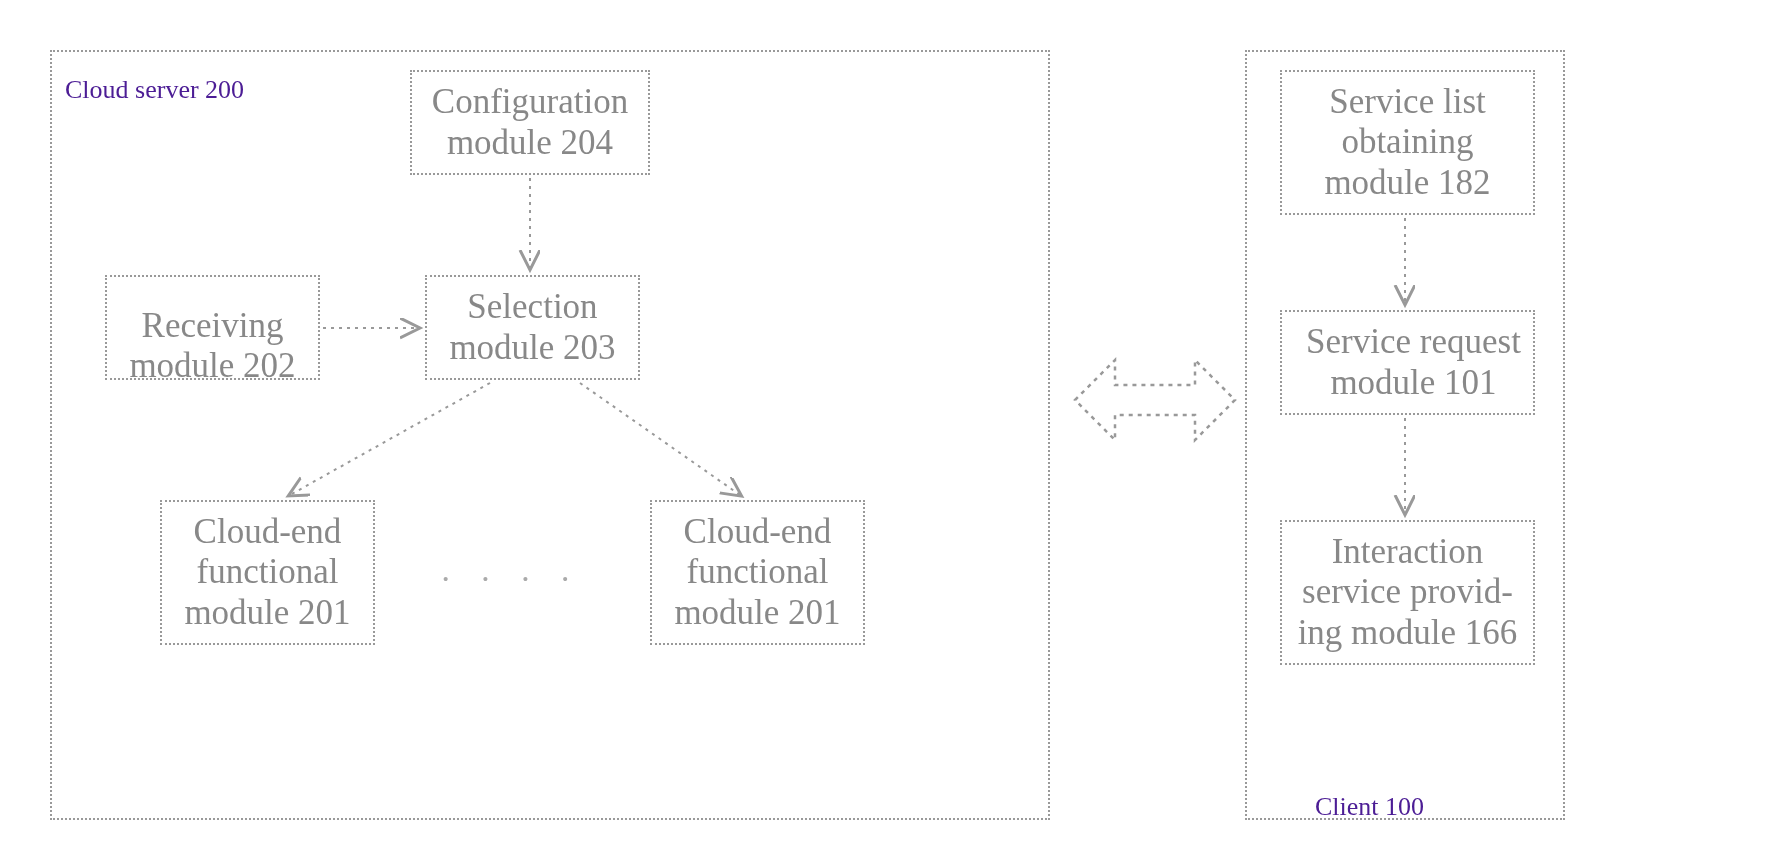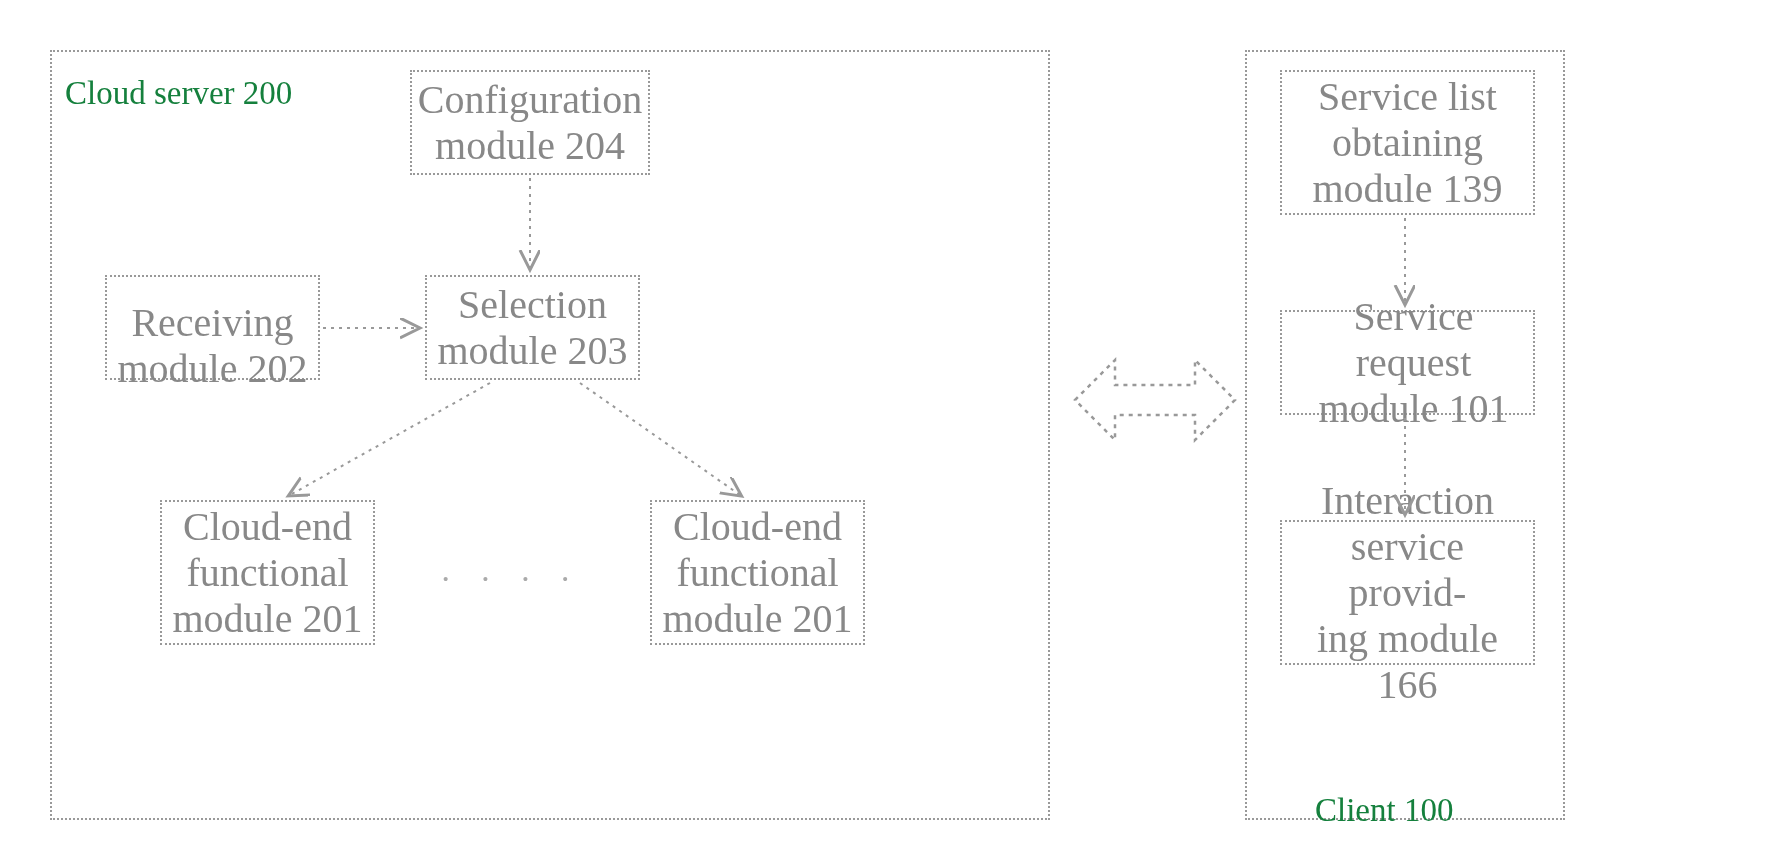--- a/index.html
+++ b/index.html
@@ -12,32 +12,32 @@
     color: #777;
   }
   .container {
     position: absolute;
     border: 2px dotted #999;
   }
   .module {
     position: absolute;
     border: 2px dotted #999;
     text-align: center;
-    font-size: 40px;
+    font-size: 35px;
     line-height: 1.15;
     display: flex;
     align-items: center;
     justify-content: center;
     padding: 6px 10px;
     color: #888;
   }
   .label-free {
     position: absolute;
-    font-size: 33px;
-    color: #15803d;
+    font-size: 26px;
+    color: #4c1d95;
   }
   .ellipsis {
     position: absolute;
     font-size: 34px;
     letter-spacing: 10px;
     color: #aaa;
   }
   svg.arrows {
     position: absolute;
     left: 0; top: 0;
@@ -81,21 +81,21 @@
 module 201</span>
 </div>
 
 <div class="container" style="left:1245px; top:50px; width:320px; height:770px;"></div>
 
 <div class="label-free" style="left:1315px; top:760px;margin-top:32px;">Client 100</div>
 
 <div class="module" style="left:1280px; top:70px; width:255px; height:145px;">
   <span style="white-space:pre-line;">Service list
 obtaining
-module 139</span>
+module 182</span>
 </div>
 
 <div class="module" style="left:1280px; top:310px; width:255px; height:105px;">
   <span style="white-space:pre-line;margin-left:12px;">Service request
 module 101</span>
 </div>
 
 <div class="module" style="left:1280px; top:520px; width:255px; height:145px;">
   <span style="white-space:pre-line;">Interaction
 service provid-

